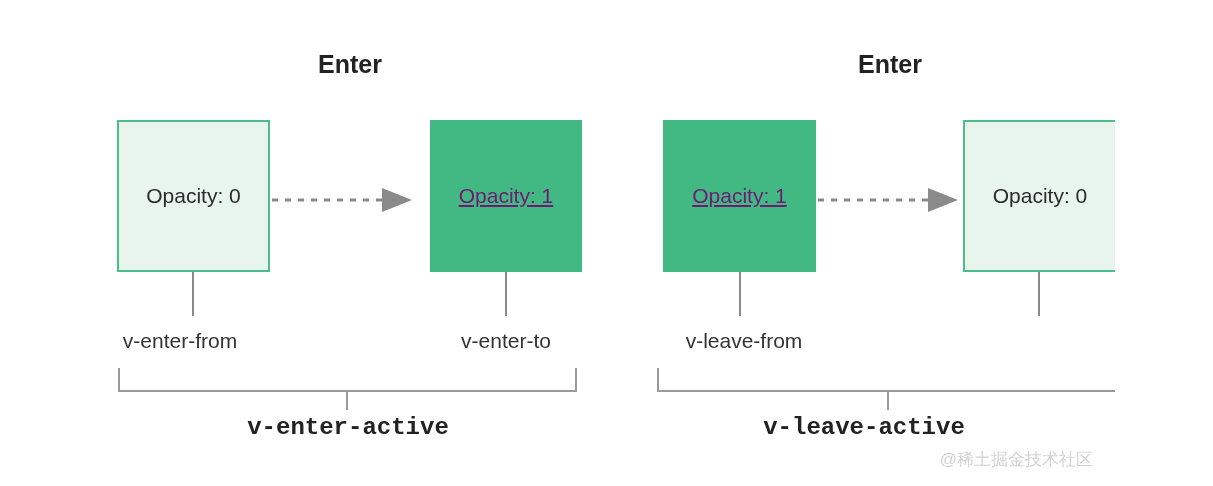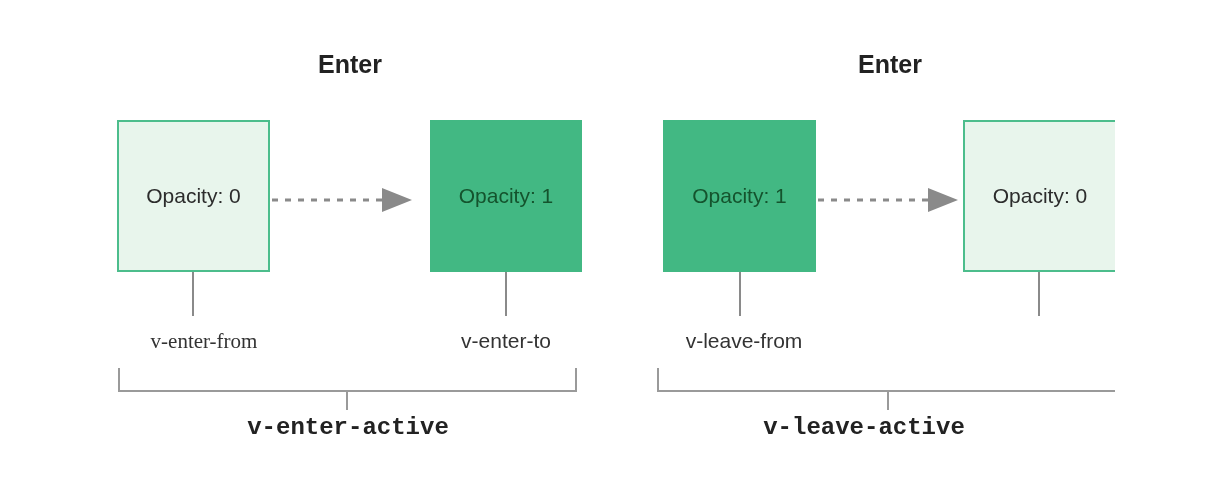--- a/index.html
+++ b/index.html
@@ -43,21 +43,22 @@
     justify-content: center;
     font-size: 21px;
   }
   .box.light {
     background: var(--light-green-bg);
     border: 2px solid var(--light-green-border);
     color: #2c2c2c;
   }
   .box.solid {
     background: var(--solid-green);
-    color: #14532d;
+    color: #701a75;
+    text-decoration: underline;
   }
   .b-e-from { left: 117px; }
   .b-e-to   { left: 430px; width: 152px; }
   .b-l-from { left: 663px; }
   .b-l-to   { left: 963px; width: 154px; }
 
   .arrow { top: 186px; color: var(--line-gray); }
   .a-enter { left: 272px; }
   .a-leave { left: 818px; }
 
@@ -72,21 +73,21 @@
   .c-l-from { left: 739px; }
   .c-l-to   { left: 1038px; }
 
   .class-label {
     width: 200px;
     top: 329px;
     text-align: center;
     font-size: 21px;
     color: #333333;
   }
-  .l-e-from { left: 104px; font-family: Liberation Serif, serif; }
+  .l-e-from { left: 80px; }
   .l-e-to   { left: 406px; }
   .l-l-from { left: 644px; }
   .l-l-to   { left: 948px; }
 
   .bracket {
     top: 368px;
     height: 24px;
     border-left: 2px solid var(--bracket-gray);
     border-right: 2px solid var(--bracket-gray);
     border-bottom: 2px solid var(--bracket-gray);
@@ -171,14 +172,15 @@
   <div class="abs connector c-l-from"></div>
   <div class="abs connector c-l-to"></div>
 
   <div class="abs class-label l-l-from">v-leave-from</div>
 
   <div class="abs bracket br-leave"></div>
   <div class="abs bracket-stem s-leave"></div>
 
   <div class="abs active-label al-leave">v-leave-active</div>
 
+  <div class="abs watermark">@稀土掘金技术社区</div>
 
 </div>
 
 </body></html>

